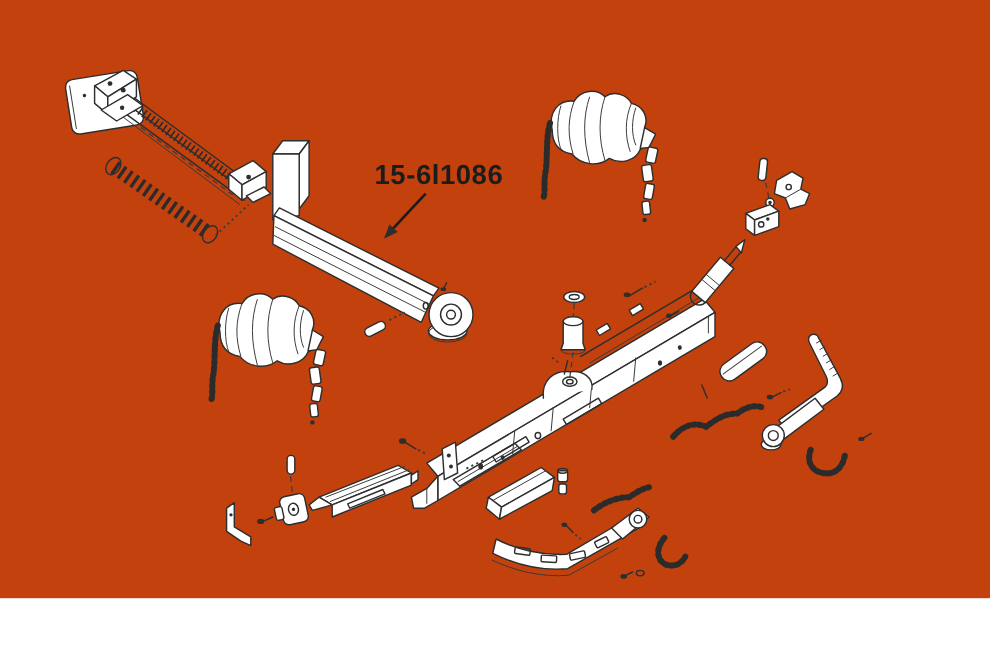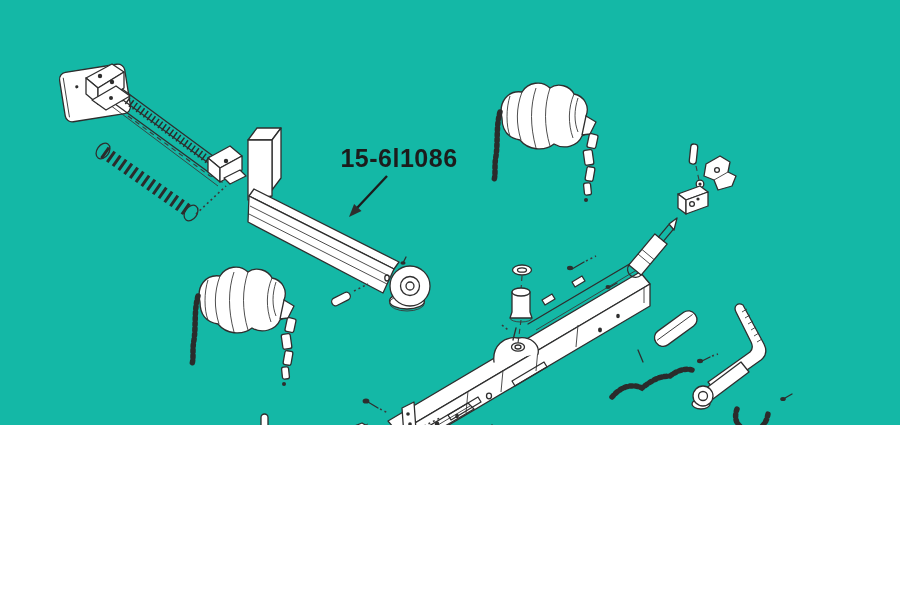--- a/index.html
+++ b/index.html
@@ -1,16 +1,16 @@
 <!DOCTYPE html>
 <html><head>
 <meta charset="utf-8">
 <style>
   html,body{margin:0;padding:0;background:#ffffff;}
-  #stage{position:relative;width:900px;height:425px;background:#14b8a6;overflow:hidden;
+  #stage{position:relative;width:900px;height:544px;background:#c2410c;overflow:hidden;
          font-family:"Liberation Sans",sans-serif;}
   svg{display:block}
   .ln{fill:none;stroke:#2e2e2e;stroke-width:1.3;stroke-linejoin:round;stroke-linecap:round;}
   .lnw{fill:#ffffff;stroke:#2e2e2e;stroke-width:1.3;stroke-linejoin:round;stroke-linecap:round;}
   .thin{fill:none;stroke:#3a3a3a;stroke-width:0.9;}
   .fill{fill:#2e2e2e;stroke:none;}
   .chain{fill:none;stroke:#2b2b2b;stroke-width:5.5;stroke-dasharray:2.2 3.2;stroke-linecap:round;}
   .spring{fill:none;stroke:#2b2b2b;stroke-width:13;stroke-dasharray:3 4;stroke-linecap:butt;}
   .hatch{fill:none;stroke:#2b2b2b;stroke-width:8;stroke-dasharray:1.5 3;stroke-linecap:butt;}
   .dashl{fill:none;stroke:#3a3a3a;stroke-width:1.1;stroke-dasharray:5 4;}

